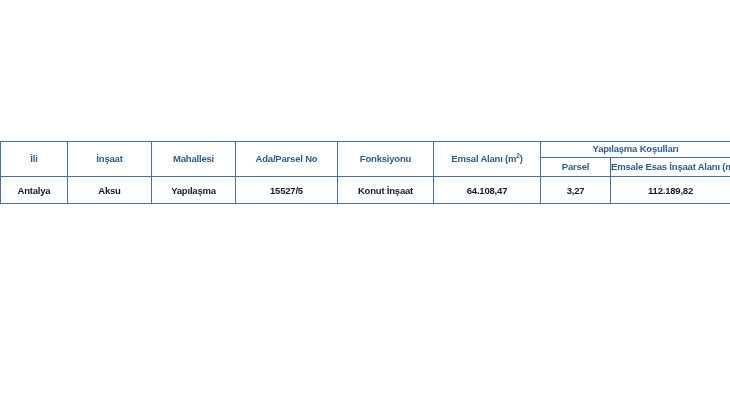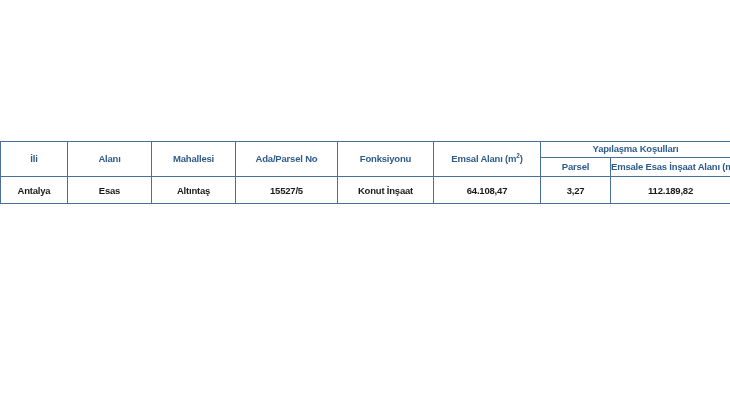--- a/index.html
+++ b/index.html
@@ -93,37 +93,37 @@
       <col class="col-mah">
       <col class="col-ada">
       <col class="col-fonk">
       <col class="col-arsa">
       <col class="col-emsal">
       <col class="col-emsale">
     </colgroup>
     <thead>
       <tr>
         <th class="hdr hdr-top" rowspan="2">İli</th>
-        <th class="hdr hdr-top" rowspan="2">Alanı</th>
+        <th class="hdr hdr-top" rowspan="2">İnşaat</th>
         <th class="hdr hdr-top" rowspan="2">Mahallesi</th>
         <th class="hdr hdr-top" rowspan="2">Ada/Parsel No</th>
         <th class="hdr hdr-top" rowspan="2">Fonksiyonu</th>
         <th class="hdr hdr-top" rowspan="2"><span>Emsal Alanı (m</span><sup>2</sup><span>)</span></th>
         <th class="hdr hdr-group-title" colspan="2">Yapılaşma Koşulları</th>
       </tr>
       <tr>
         <th class="hdr hdr-group-sub">Parsel</th>
         <th class="hdr hdr-group-sub"><span>Emsale Esas İnşaat Alanı (m</span></th>
       </tr>
     </thead>
     <tbody>
       <tr class="row-data">
         <td class="cell-val">Antalya</td>
-        <td class="cell-val">Esas</td>
-        <td class="cell-val">Altıntaş</td>
+        <td class="cell-val">Aksu</td>
+        <td class="cell-val">Yapılaşma</td>
         <td class="cell-val">15527/5</td>
         <td class="cell-val">Konut İnşaat</td>
         <td class="cell-val">64.108,47</td>
         <td class="cell-val">3,27</td>
         <td class="cell-val">112.189,82</td>
       </tr>
     </tbody>
   </table>
 </div>
 

